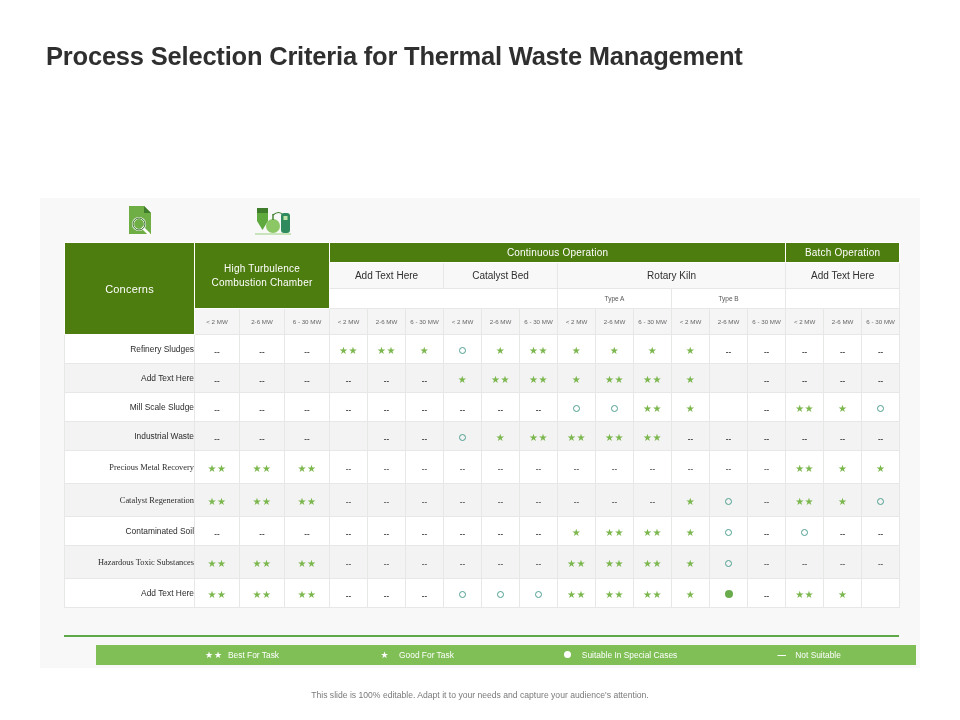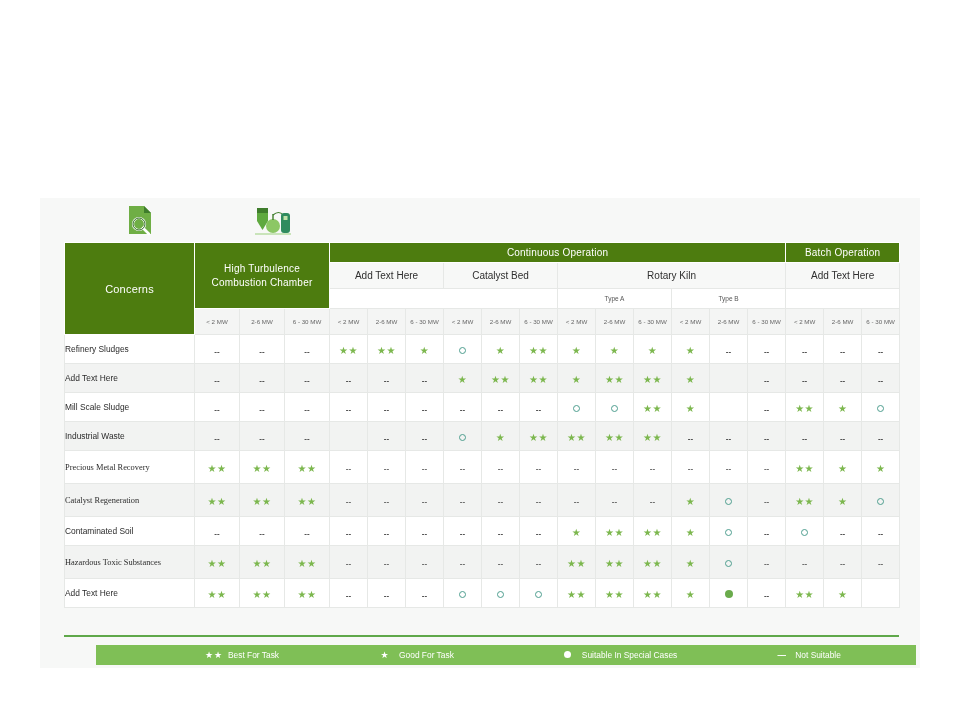--- a/index.html
+++ b/index.html
@@ -72,21 +72,21 @@
     text-align: center; height: 20px;
   }
   .hdr-mw {
     background: #f4f5f4; color: #666; font-size: 6.2px;
     text-align: center; height: 26px; line-height: 8px;
   }
 
   
   .rowlabel {
     font-size: 8.4px; font-weight: bold; color: #2b2b2b;
-    padding-left: 14px; text-align: left; line-height: 11px;
+    padding-left: 14px; text-align: right; line-height: 11px;
   }
   tr.r-odd  td { background: #ffffff; }
   tr.r-even td { background: #f2f3f2; }
   td.cell { text-align: center; height: 29px; }
   tr.tall td { height: 33px; font-family: Liberation Serif, serif; }
 
   
   .m { display:inline-block; line-height:1; }
   .star { color: #7cb74e; font-size: 10px; letter-spacing: .5px; }
   .dash { color: #3d3d3d; font-size: 8px; font-weight: bold; }
@@ -127,20 +127,21 @@
   .footer {
     position: absolute; left: 0; top: 690px; width: 960px;
     text-align: center; font-size: 8.6px; color: #7a7a7a;
   }
 </style>
 </head>
 <body>
 
 <div class="slide">
 
+  <div class="title">Process Selection Criteria for Thermal Waste Management</div>
 
   <div class="panel">
 
     <div class="icon-strip">
       <span class="icon-doc">
         <svg viewBox="0 0 32 32" width="32" height="32">
           <path d="M5 2 h15 l7 7 v21 H5 Z" fill="#6fae45"></path>
           <path d="M20 2 l7 7 h-7 Z" fill="#3f7d2c"></path>
           <circle cx="15" cy="20" r="6" fill="none" stroke="#ffffff" stroke-width="2.2"></circle>
           <line x1="19" y1="24" x2="25" y2="30" stroke="#ffffff" stroke-width="2.6" stroke-linecap="round"></line>
@@ -433,13 +434,14 @@
       <div class="legend-item li-3">
         <span class="lg-mark"><span class="lg-circ"></span></span>
         <span>Suitable In Special Cases</span>
       </div>
       <div class="legend-item li-4">
         <span class="lg-mark"><span class="lg-dash">––</span></span>
         <span>Not Suitable</span>
       </div>
     </div>
 
+  <div class="footer">This slide is 100% editable. Adapt it to your needs and capture your audience's attention.</div>
 </div>
 
 </body></html>

